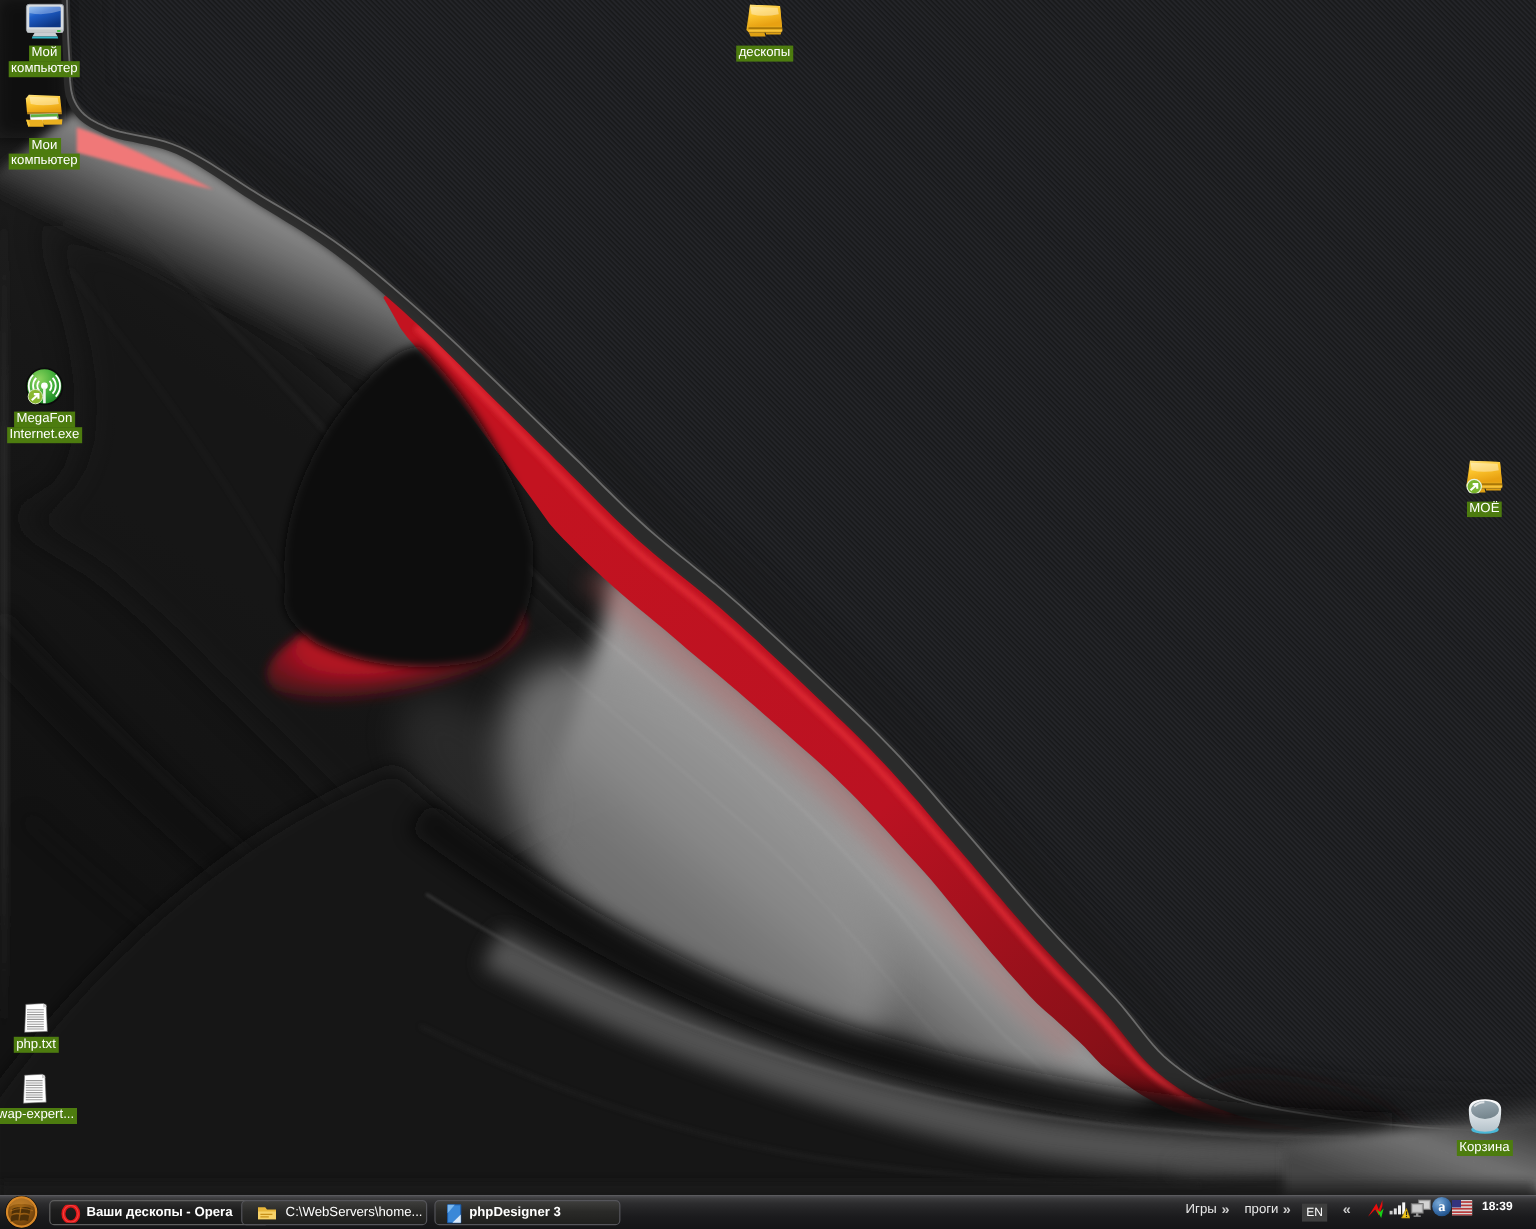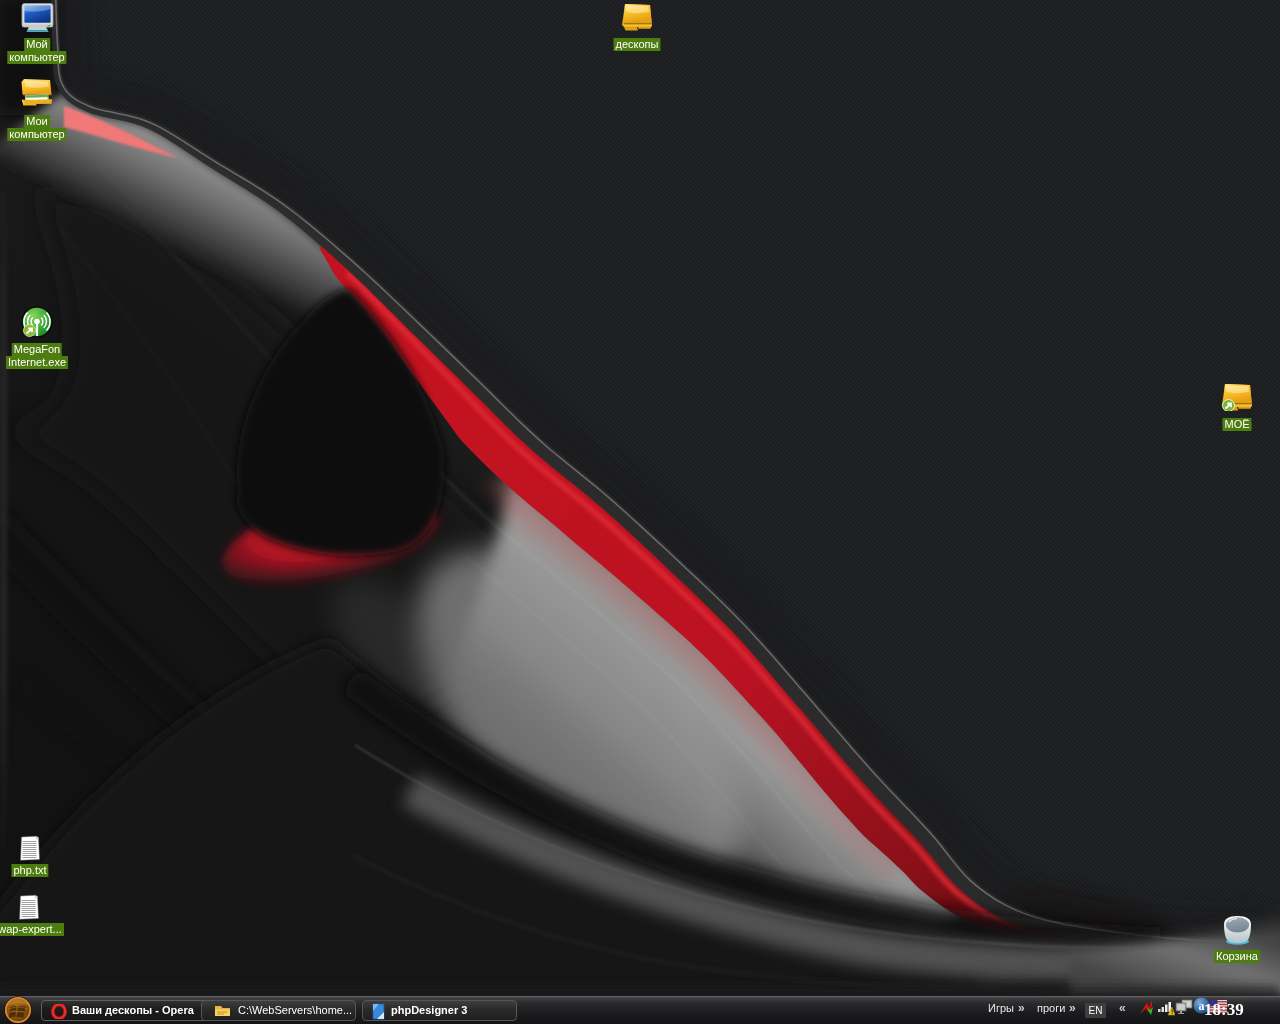--- a/index.html
+++ b/index.html
@@ -335,13 +335,13 @@
 </svg>
 <svg style="position:absolute;left:1210px;top:4px" width="17" height="13" viewBox="0 0 17 13">
 <rect width="17" height="13" fill="#d8d8d8"></rect>
 <rect y="1" width="17" height="1.4" fill="#b83a3a"></rect>
       <rect y="3.8" width="17" height="1.4" fill="#b83a3a"></rect>
 <rect y="6.6" width="17" height="1.4" fill="#b83a3a"></rect>
       <rect y="9.4" width="17" height="1.4" fill="#b83a3a"></rect>
 <rect y="11.8" width="17" height="1.2" fill="#b83a3a"></rect>
 <rect width="7.5" height="6.2" fill="#34347e"></rect>
 </svg>
-<span style="position:absolute;left:1204px;top:4px;color:#fff;font-size:17px;font-weight:bold;font-family:Liberation Serif, serif">18:39</span>
+<span style="position:absolute;left:1235px;top:4px;color:#fff;font-size:10px;font-weight:bold;font-family:Liberation Sans, sans-serif">18:39</span>
 </div>
 </body></html>

